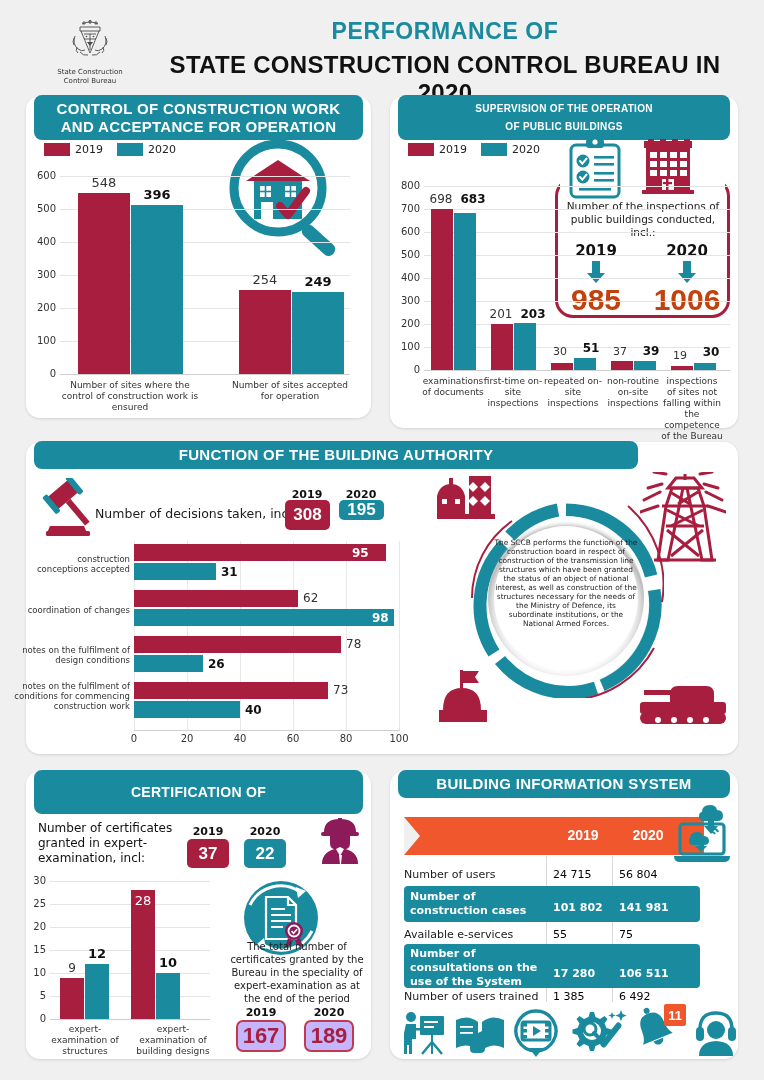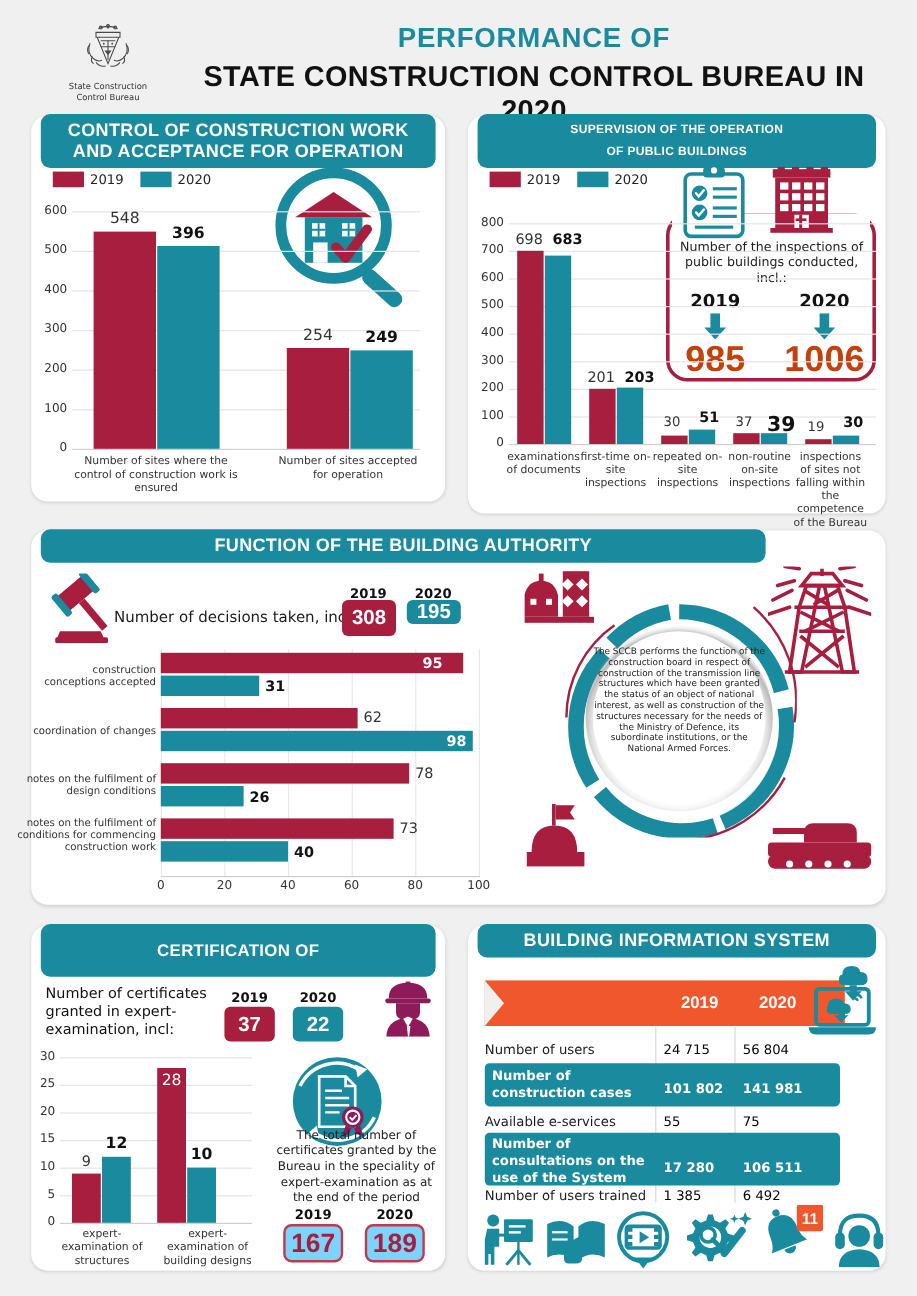--- a/index.html
+++ b/index.html
@@ -84,21 +84,21 @@
   .hval.inside { color: #fff; }
   .hval.outside { color: #333; font-weight: normal; }
   .xtick { position: absolute; font-size: 10px; color: #333; text-align: center; }
 
   .ring-text { position: absolute; text-align: center; font-size: 7.4px; line-height: 9px; color: #222; }
 
   
   .cert-text { position: absolute; font-size: 12px; line-height: 15px; color: #111; }
   .circlenum { position: absolute; border: 2px solid #c0394f; border-radius: 7px; color: #a81e3f;
                font-weight: bold; font-size: 22px; display: flex; align-items: center; justify-content: center;
-               font-family: "Liberation Sans", sans-serif; background:#7dd3fc; }
+               font-family: "Liberation Sans", sans-serif; background:#c4b5fd; }
   .small-blurb { position: absolute; font-size: 10px; line-height: 13px; color: #222; text-align: center; }
 
   
   .ribbon { position: absolute; background: #f0572c; }
   .ribbon-notch { position: absolute; width: 0; height: 0;
      border-top: 19px solid transparent; border-bottom: 19px solid transparent; border-left: 16px solid #f0f0f0; }
   .rb-yr { position: absolute; color: #fff; font-weight: bold; font-size: 14px; text-align: center; font-family: "Liberation Sans", sans-serif; }
   .trow { position: absolute; font-size: 11px; color: #1b1b1b; }
   .trow-hl { position: absolute; background: #1a8a9e; border-radius: 4px; }
   .tcell { position: absolute; font-size: 11px; }
@@ -328,21 +328,21 @@
     <div class="vlab b" style="left:516px; top:307px; width:34px; font-size:12px;">203</div>
 
     <div class="bar red" style="left:551px; top:363px; width:22px; height:7px;"></div>
     <div class="bar teal" style="left:574px; top:358px; width:22px; height:12px;"></div>
     <div class="vlab" style="left:545px; top:345px; width:30px; font-size:11px;">30</div>
     <div class="vlab b" style="left:576px; top:341px; width:30px; font-size:12px;">51</div>
 
     <div class="bar red" style="left:611px; top:361px; width:22px; height:9px;"></div>
     <div class="bar teal" style="left:634px; top:361px; width:22px; height:9px;"></div>
     <div class="vlab" style="left:605px; top:345px; width:30px; font-size:11px;">37</div>
-    <div class="vlab b" style="left:636px; top:344px; width:30px; font-size:17px;">39</div>
+    <div class="vlab b" style="left:636px; top:344px; width:30px; font-size:12px;">39</div>
 
     <div class="bar red" style="left:671px; top:366px; width:22px; height:4px;"></div>
     <div class="bar teal" style="left:694px; top:363px; width:22px; height:7px;"></div>
     <div class="vlab" style="left:665px; top:349px; width:30px; font-size:11px;">19</div>
     <div class="vlab b" style="left:696px; top:345px; width:30px; font-size:12px;">30</div>
 
     <div class="cat" style="left:420px; top:376px; width:66px;">examinations of documents</div>
     <div class="cat" style="left:481px; top:376px; width:64px;">first-time on-site inspections</div>
     <div class="cat" style="left:541px; top:376px; width:64px;">repeated on-site inspections</div>
     <div class="cat" style="left:601px; top:376px; width:64px;">non-routine on-site inspections</div>

